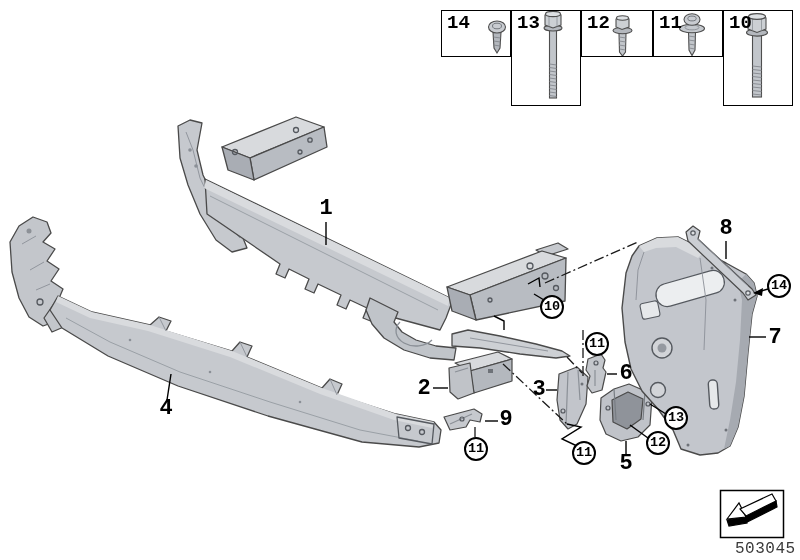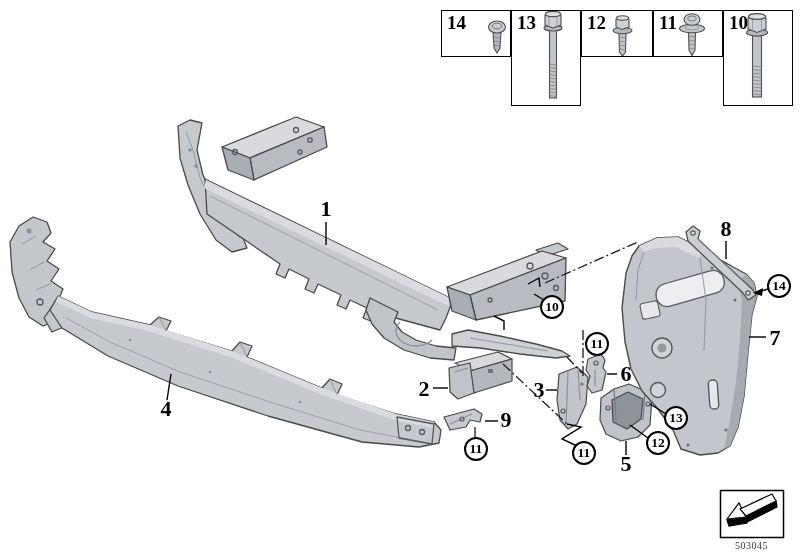--- a/index.html
+++ b/index.html
@@ -1,26 +1,26 @@
 <!DOCTYPE html>
 <html><head>
 <meta charset="utf-8">
 <style>
   html,body{margin:0;padding:0;background:#fff;}
   .stage{position:relative;width:800px;height:560px;background:#fff;overflow:hidden;
-         font-family:Liberation Serif, serif;}
+         font-family:Liberation Mono, monospace;}
   svg{position:absolute;left:0;top:0;}
   .cell{position:absolute;border:1.6px solid #000;background:transparent;box-sizing:border-box;}
   .cell-label{position:absolute;top:1px;left:5px;font-size:19px;font-weight:bold;color:#000;}
   .callout{position:absolute;transform:translate(-50%,-50%);font-size:22px;font-weight:bold;
            color:#000;line-height:1;}
   .ccallout{position:absolute;width:24px;height:24px;box-sizing:border-box;border:2px solid #000;
             border-radius:50%;background:#fff;font-size:13.5px;font-weight:bold;color:#000;
             text-align:center;line-height:20px;}
-  .docnum{position:absolute;left:735px;top:540px;font-size:10px;color:#3a3a3a;letter-spacing:0.5px;}
+  .docnum{position:absolute;left:735px;top:540px;font-size:16px;color:#3a3a3a;letter-spacing:0.5px;}
 </style>
 </head>
 <body>
 
 <div class="stage">
 
 <svg width="800" height="560" viewBox="0 0 800 560">
 
   <g stroke="#4a4a4a" stroke-width="1.3" stroke-linejoin="round">
     <path d="M10,242 L19,226 L33,217 L47,222 L51,233 L43,242 L55,249 L47,261 L59,269 L51,281 L63,289 L57,303 L65,309 L57,321 L43,326 L29,317 L19,298 L12,272 Z" fill="#c3c6cb"></path>

